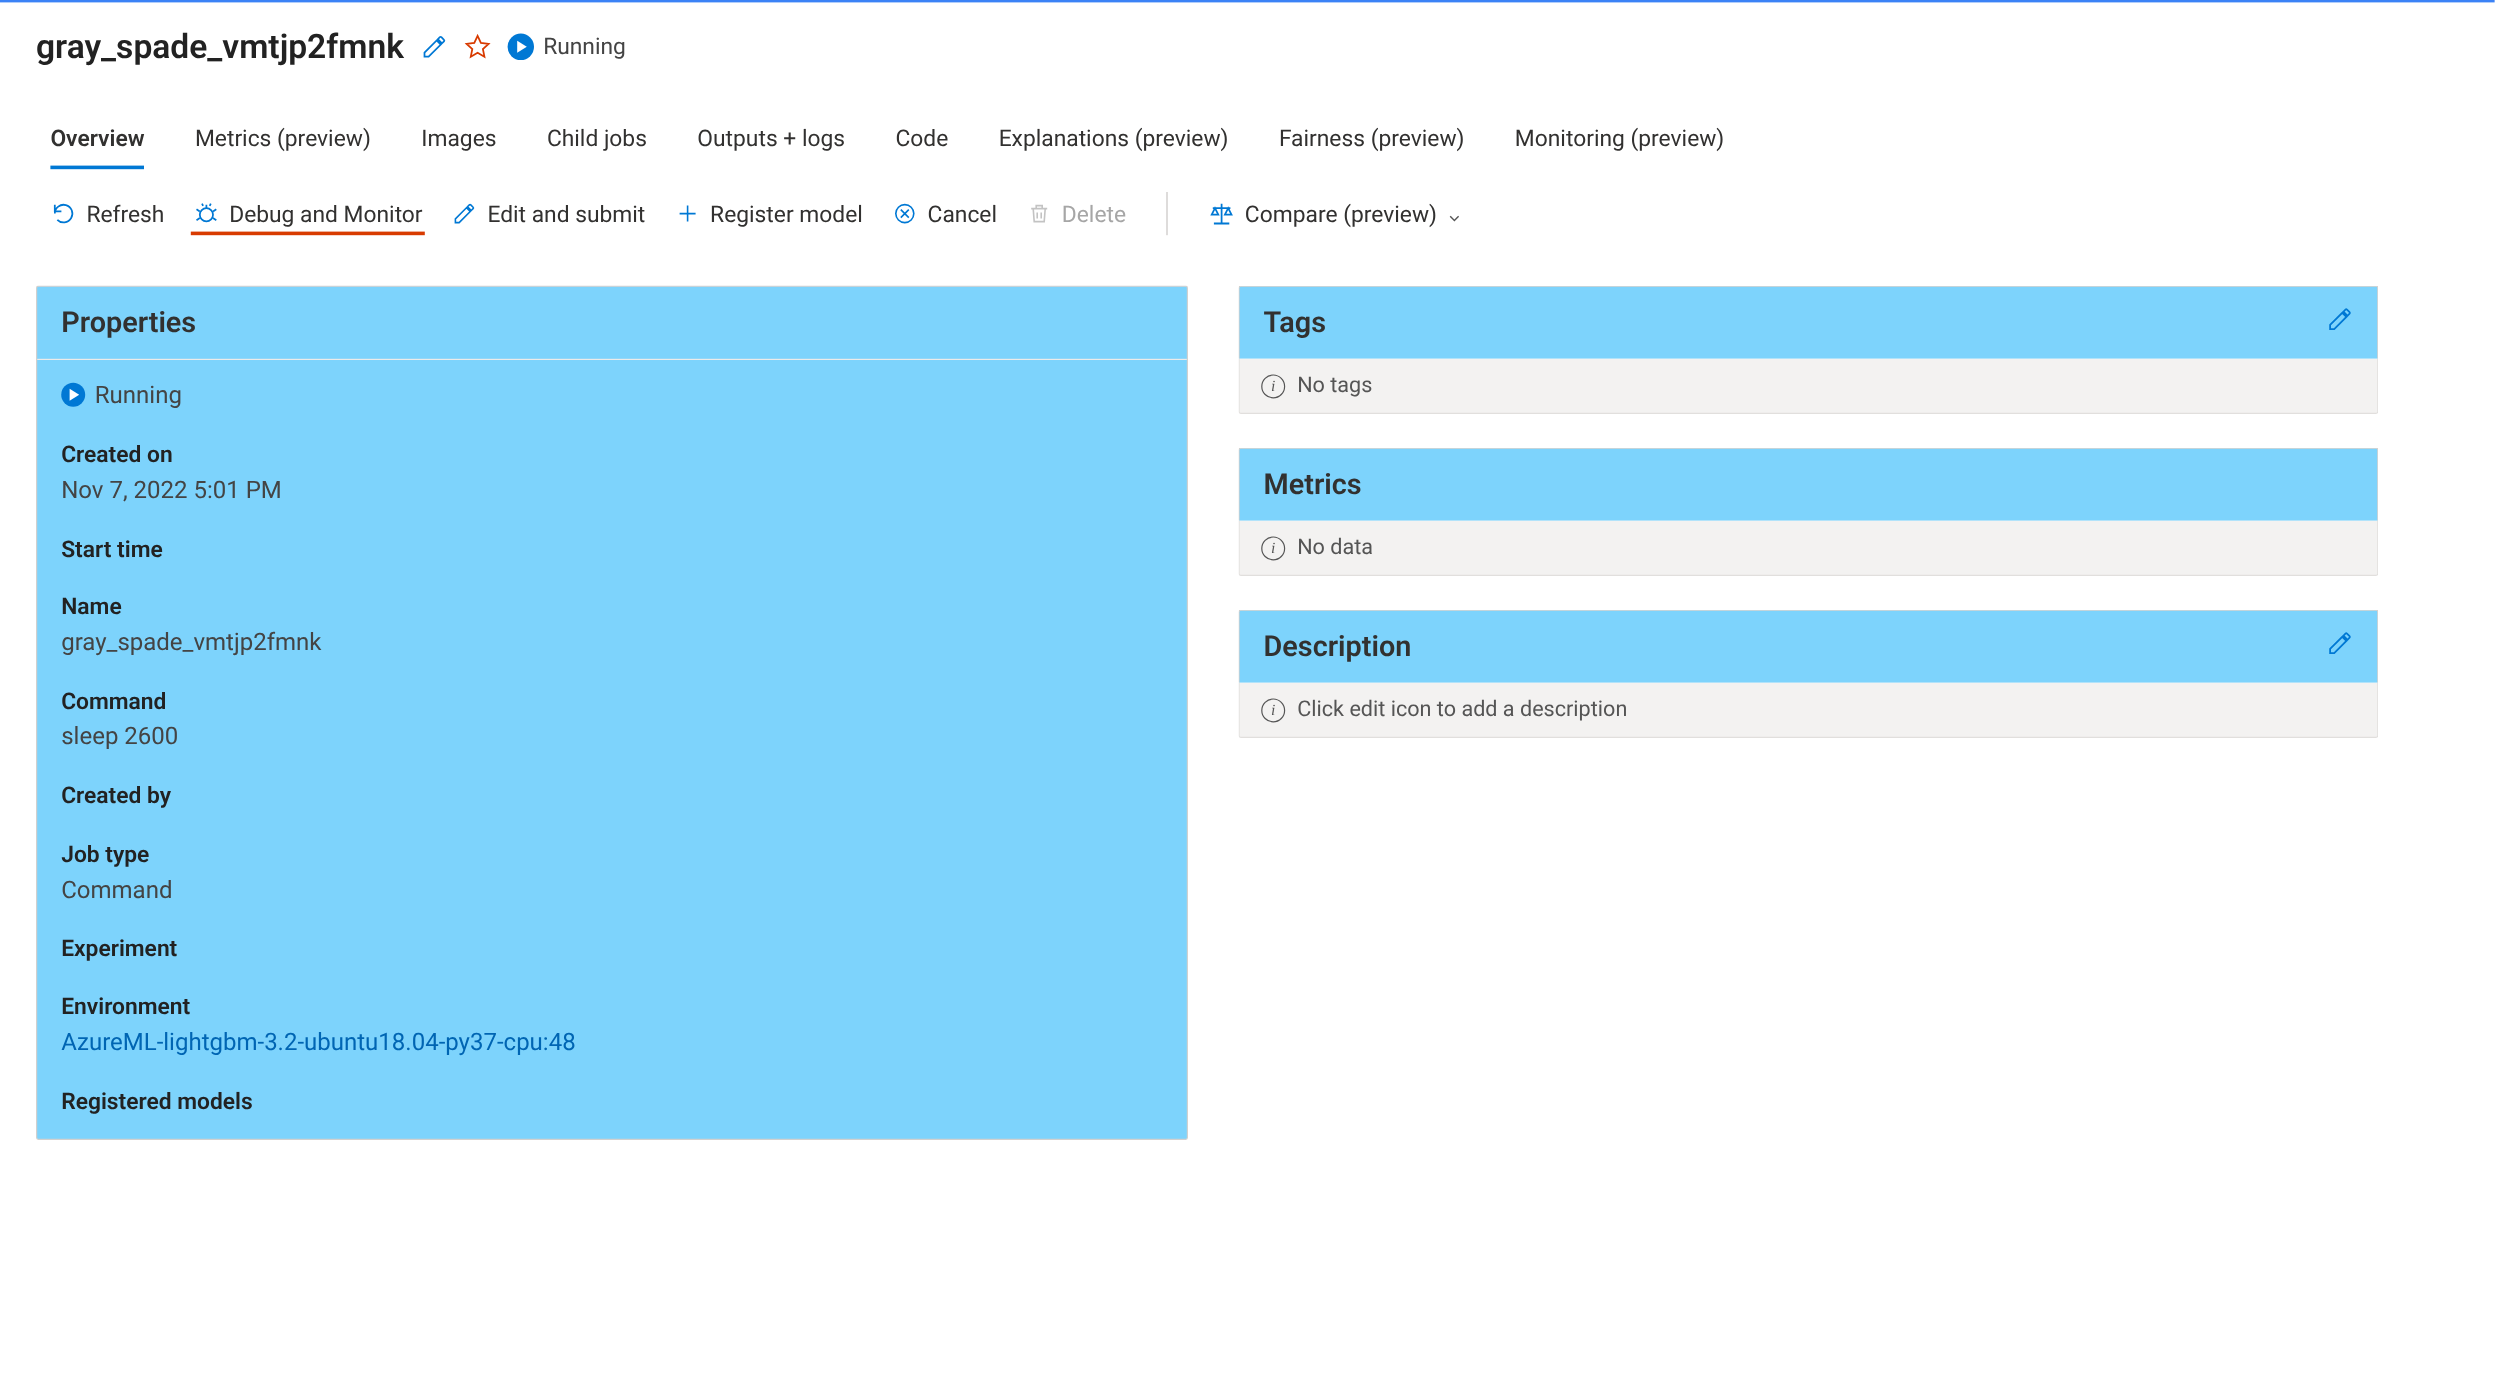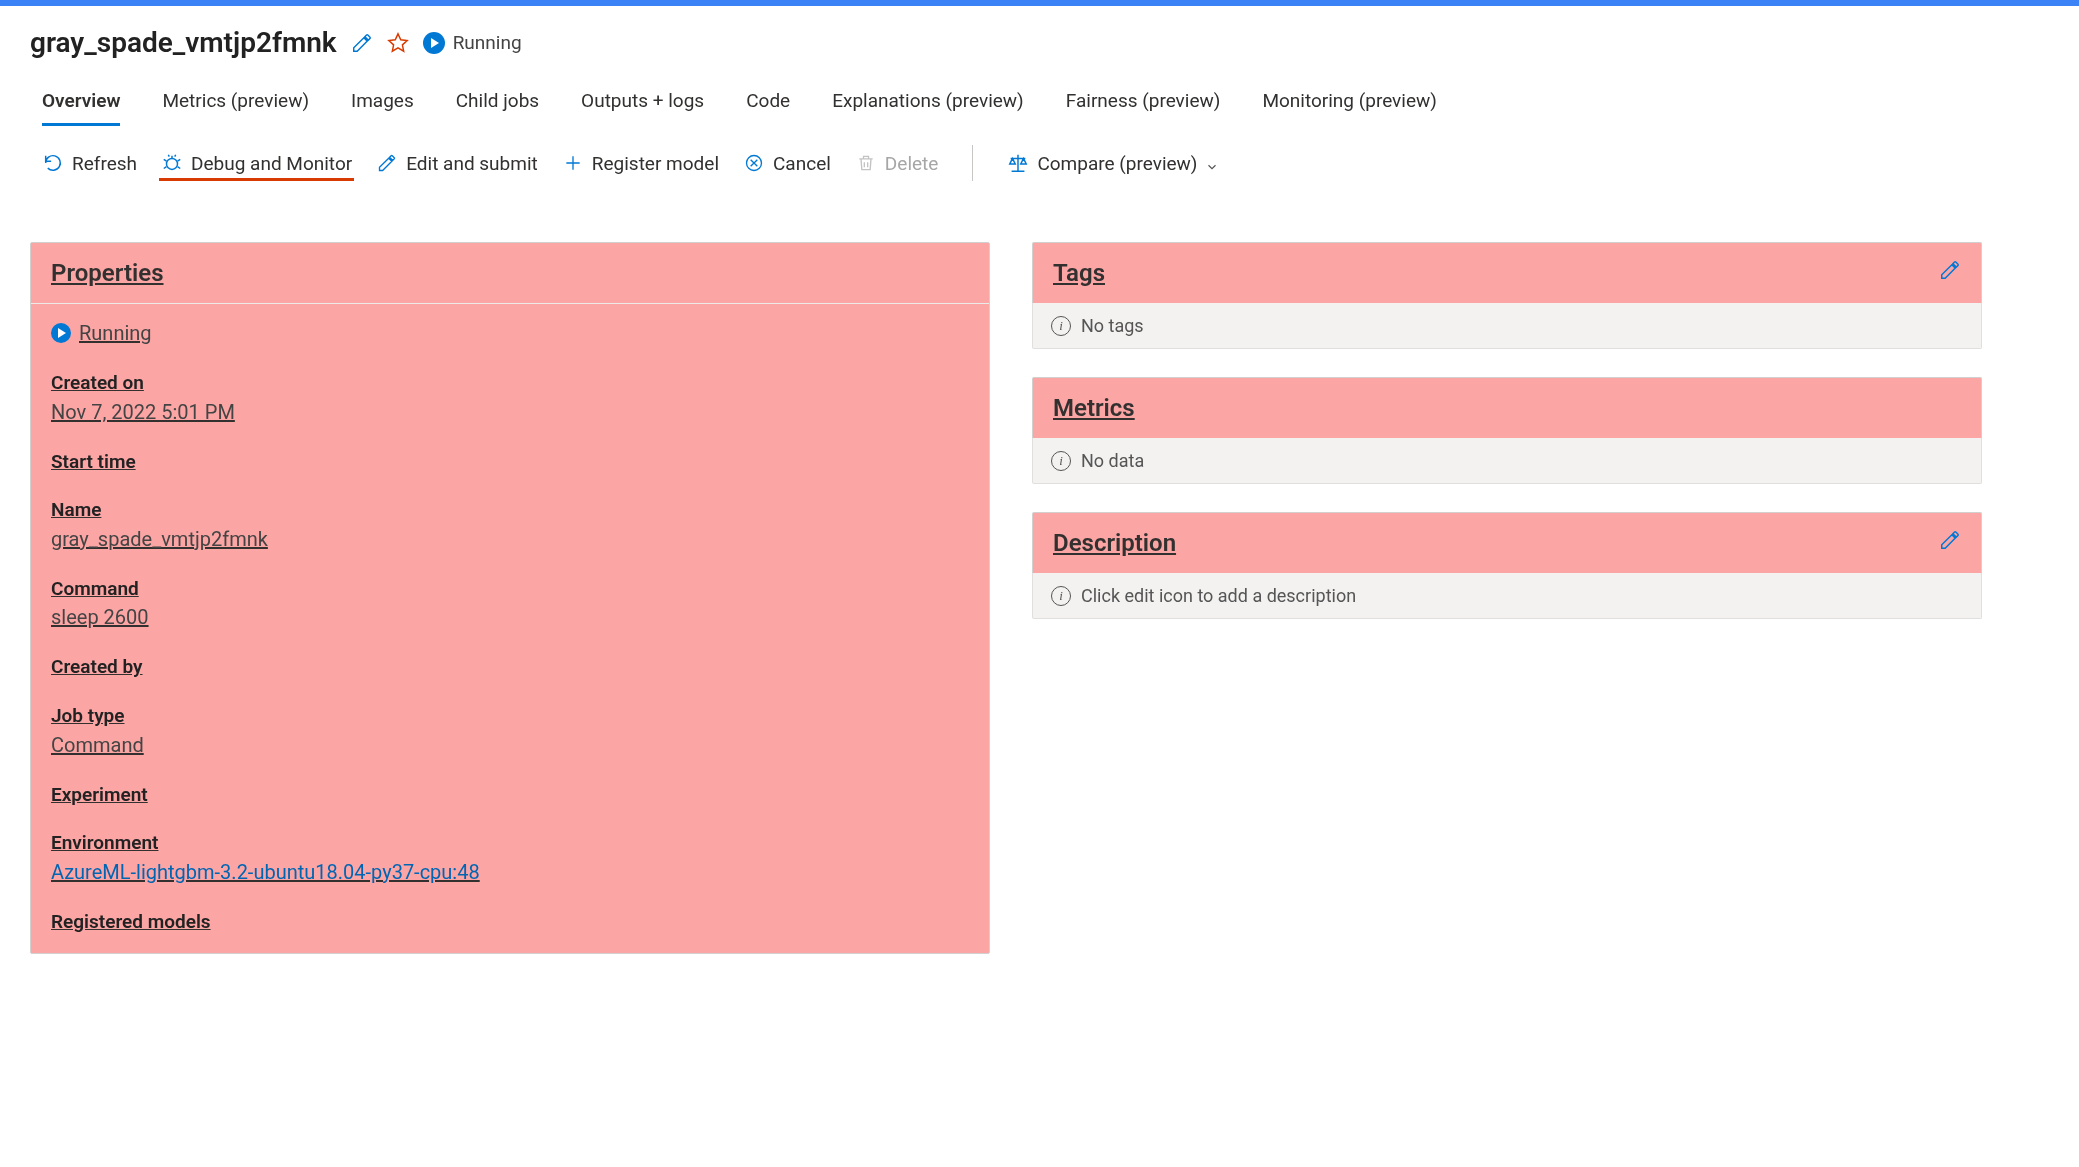--- a/index.html
+++ b/index.html
@@ -7,21 +7,21 @@
     font-family: "Segoe UI", -apple-system, BlinkMacSystemFont, Roboto, sans-serif;
     font-size: 14px;
     color: #323130;
     background: #fff;
     overflow: hidden;
   }
   .page {
     width: 2079px;
     height: 1096px;
     background: #fff;
-    border-top: 6px solid #3b82f6;
+    border-top: 2px solid #3b82f6;
     position: relative;
     transform-origin: top left;
   }
 
   
   .header-row {
     display: flex;
     align-items: center;
     padding: 20px 30px 12px 30px;
     gap: 14px;
@@ -65,20 +65,21 @@
     gap: 42px;
     padding: 10px 42px 0 42px;
     border-bottom: 1px solid transparent;
     font-size: 19px;
     color: #323130;
   }
   .tab {
     padding: 8px 0 14px 0;
     cursor: pointer;
     position: relative;
+    margin-top: 19px;
   }
   .tab.active {
     font-weight: 600;
   }
   .tab.active::after {
     content: "";
     position: absolute;
     left: 0; right: 0; bottom: 0;
     height: 3px;
     background: #0078d4;
@@ -137,22 +138,21 @@
     display: flex;
     flex-direction: column;
     gap: 28px;
   }
   .col-left { max-width: 960px; }
   .col-right { max-width: 960px; padding-right: 10px;}
 
   .card {
     border: 1px solid #d2d0ce;
     border-radius: 2px;
-    background: #fca5a5;
-    text-decoration: underline;
+    background: #7dd3fc;
   }
   .card-header {
     padding: 16px 20px;
     font-size: 24px;
     font-weight: 600;
     border-bottom: 1px solid #edebe9;
     display: flex;
     align-items: center;
     justify-content: space-between;
   }

